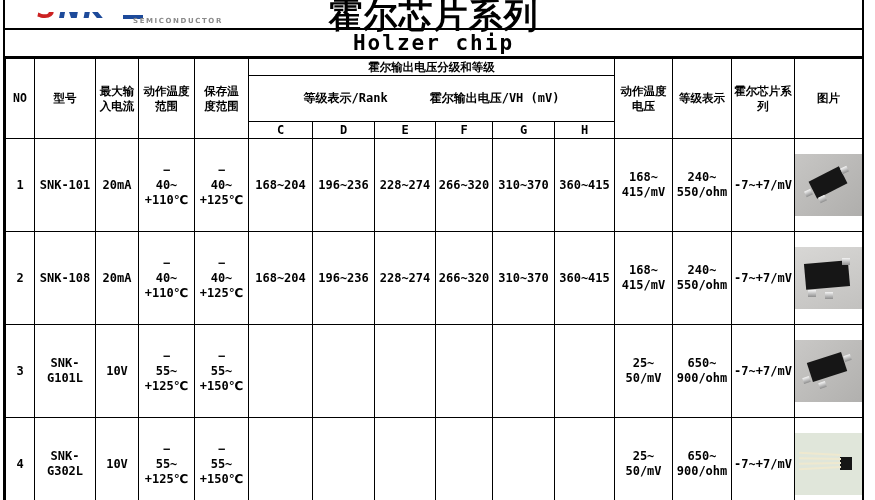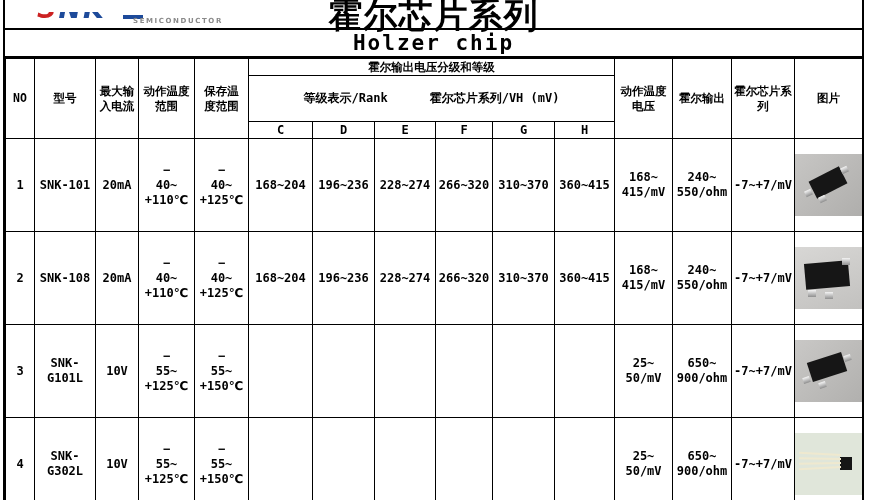--- a/index.html
+++ b/index.html
@@ -106,29 +106,29 @@
       <td rowspan="3">型号</td>
       <td rowspan="3">最大输
 入电流</td>
       <td rowspan="3">动作温度
 范围</td>
       <td rowspan="3">保存温
 度范围</td>
       <td colspan="6">霍尔输出电压分级和等级</td>
       <td rowspan="3">动作温度
 电压</td>
-      <td rowspan="3">霍尔输出</td>
+      <td rowspan="3">等级表示</td>
       <td rowspan="3">霍尔芯片系列</td>
       <td rowspan="3">图片</td>
     </tr>
     <tr class="hdr2">
       <td colspan="6">
         <div class="rankline">
           <span>等级表示/Rank</span>
-          <span>霍尔芯片系列/VH (mV)</span>
+          <span>霍尔输出电压/VH (mV)</span>
         </div>
       </td>
     </tr>
     <tr class="hdr3">
       <td>C</td>
       <td>D</td>
       <td>E</td>
       <td>F</td>
       <td>G</td>
       <td>H</td>

